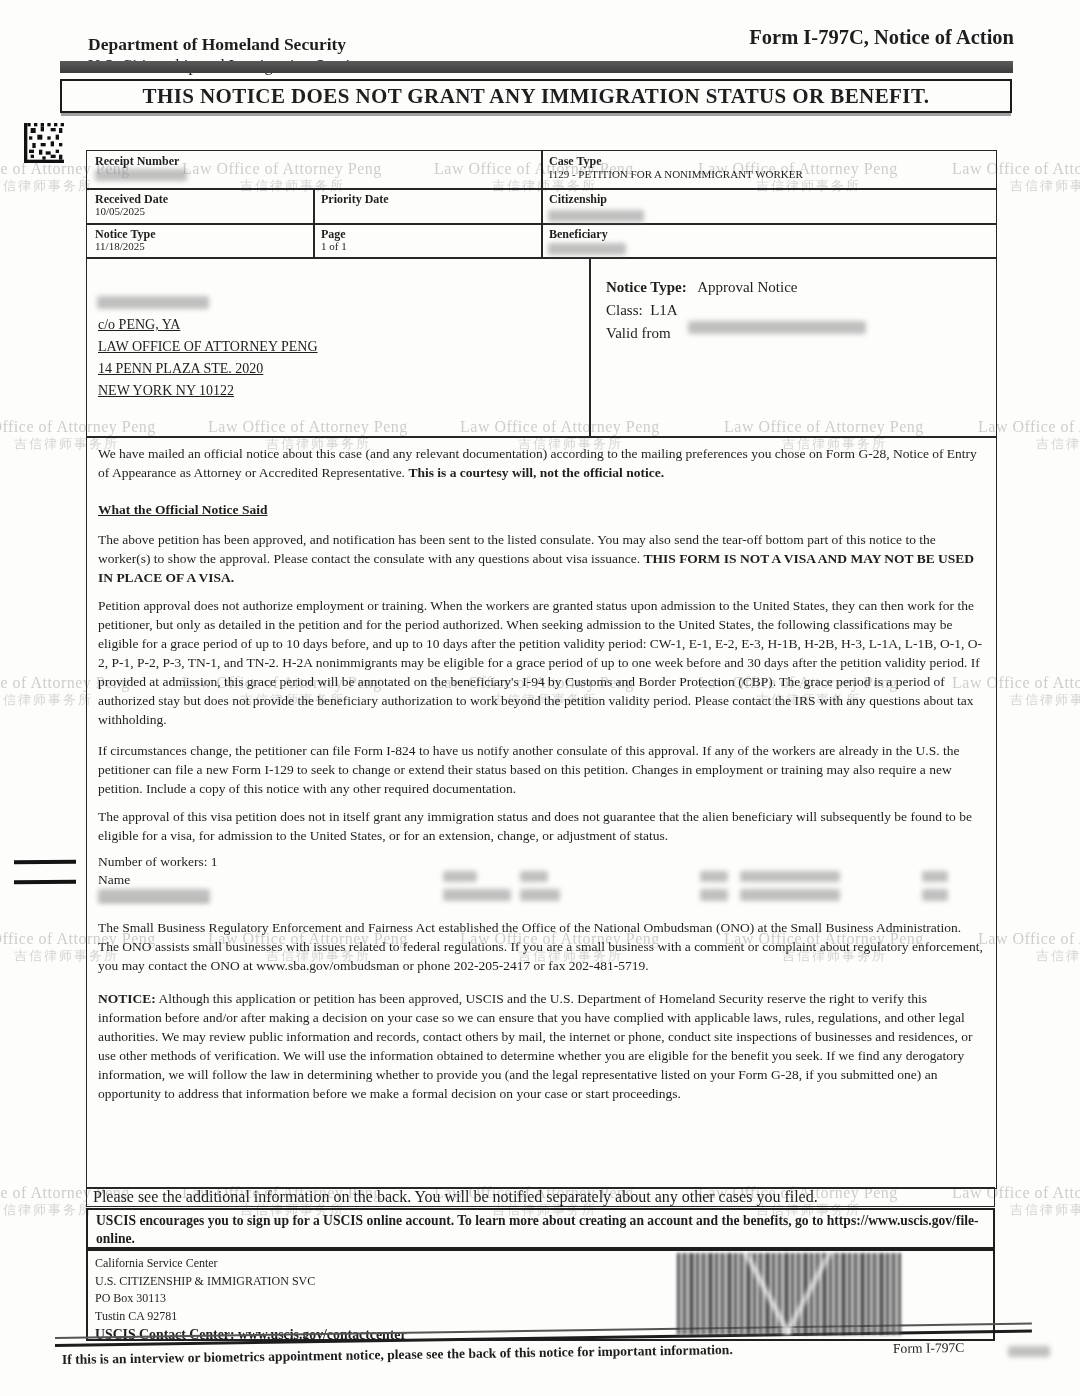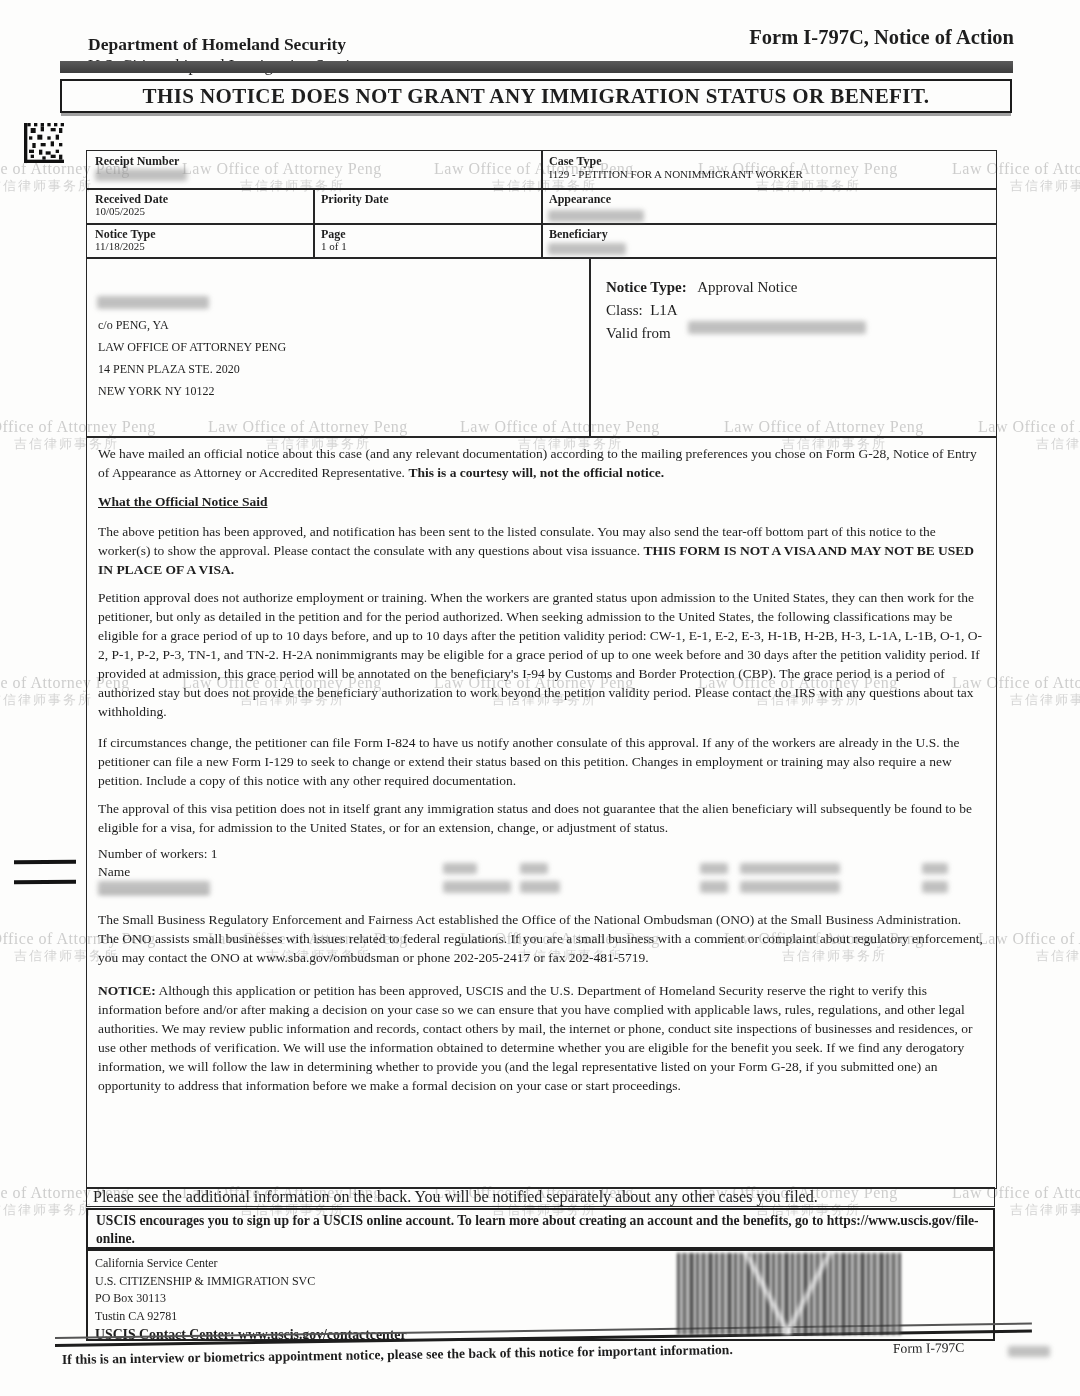--- a/index.html
+++ b/index.html
@@ -35,26 +35,26 @@
   .dmx{left:24px;top:123px;width:40px;height:40px;}
   
   .casebox{left:86px;top:150px;width:909px;height:107px;border:1.5px solid #262626;font-size:12px;}
   .casebox .vline,.casebox .hline{position:absolute;background:#262626;}
   .lab{position:absolute;font-weight:bold;font-size:12px;white-space:nowrap;}
   .val{position:absolute;font-size:11px;white-space:nowrap;}
   
   .bodybox{left:86px;top:257px;width:909px;height:930px;border:1.5px solid #262626;}
   .nt-vline{position:absolute;left:502px;top:0;width:1.5px;height:178px;background:#262626;}
   .nt-hline{position:absolute;left:0;top:178px;width:100%;height:1.5px;background:#262626;}
-  .addr{position:absolute;left:11px;top:56px;font-size:12px;line-height:22px;white-space:nowrap;}
+  .addr{position:absolute;left:11px;top:56px;font-size:14px;line-height:22px;white-space:nowrap;text-decoration:underline;}
   .ntc{position:absolute;left:519px;top:18px;font-size:15px;line-height:23px;}
   .flow{position:absolute;left:0;top:182px;width:100%;padding:4px 11px 0 11px;box-sizing:border-box;
         font-size:13.5px;line-height:19px;text-align:left;}
   .flow p{margin:0 0 9px 0;}
-  .flow .h-underline{font-weight:bold;text-decoration:underline;margin:10px 0 11px 0;}
+  .flow .h-underline{font-weight:bold;text-decoration:underline;margin:18px 0 11px 0;}
   .workers{position:relative;height:60px;margin:2px 0 4px 0;}
   .workers .wline{position:absolute;left:0;white-space:nowrap;}
   
   .strip1{left:86px;top:1187px;width:909px;height:20px;border:1.5px solid #262626;font-size:16px;
           display:flex;align-items:center;padding-left:6px;box-sizing:border-box;}
   .strip2{left:86px;top:1207.5px;width:909px;height:41px;border:2px solid #1f1f1f;font-size:13.6px;font-weight:bold;
           padding:2px 8px;box-sizing:border-box;line-height:18px;}
   .svcbox{left:86px;top:1249px;width:909px;height:92px;border:2px solid #1f1f1f;box-sizing:border-box;}
   .svcbox .svc-lines{position:absolute;left:7px;top:4px;font-size:12px;line-height:17.5px;}
   .svcbox .svc-contact{position:absolute;left:7px;top:76px;font-size:13.8px;font-weight:bold;}
@@ -233,21 +233,21 @@
       <div class="hline" style="left:0;top:37px;width:100%;height:1.5px;"></div>
       <div class="hline" style="left:0;top:72px;width:100%;height:1.5px;"></div>
 
       <div class="lab" style="left:8px;top:3px;">Receipt Number</div>
       <div class="lab" style="left:462px;top:3px;">Case Type</div>
       <div class="val" style="left:462px;top:17px;">I129 - PETITION FOR A NONIMMIGRANT WORKER</div>
 
       <div class="lab" style="left:8px;top:41px;">Received Date</div>
       <div class="val" style="left:8px;top:54px;">10/05/2025</div>
       <div class="lab" style="left:234px;top:41px;">Priority Date</div>
-      <div class="lab" style="left:462px;top:41px;">Appearance</div>
+      <div class="lab" style="left:462px;top:41px;">Citizenship</div>
 
       <div class="lab" style="left:8px;top:76px;">Notice Type</div>
       <div class="val" style="left:8px;top:89px;">11/18/2025</div>
       <div class="lab" style="left:234px;top:76px;">Page</div>
       <div class="val" style="left:234px;top:89px;">1 of 1</div>
       <div class="lab" style="left:462px;top:76px;text-align:center;">Beneficiary</div>
     </div>
 
     <div class="redact" style="left:95px;top:169px;width:92px;height:12px;"></div>
     <div class="redact" style="left:548px;top:210px;width:96px;height:12px;"></div>

